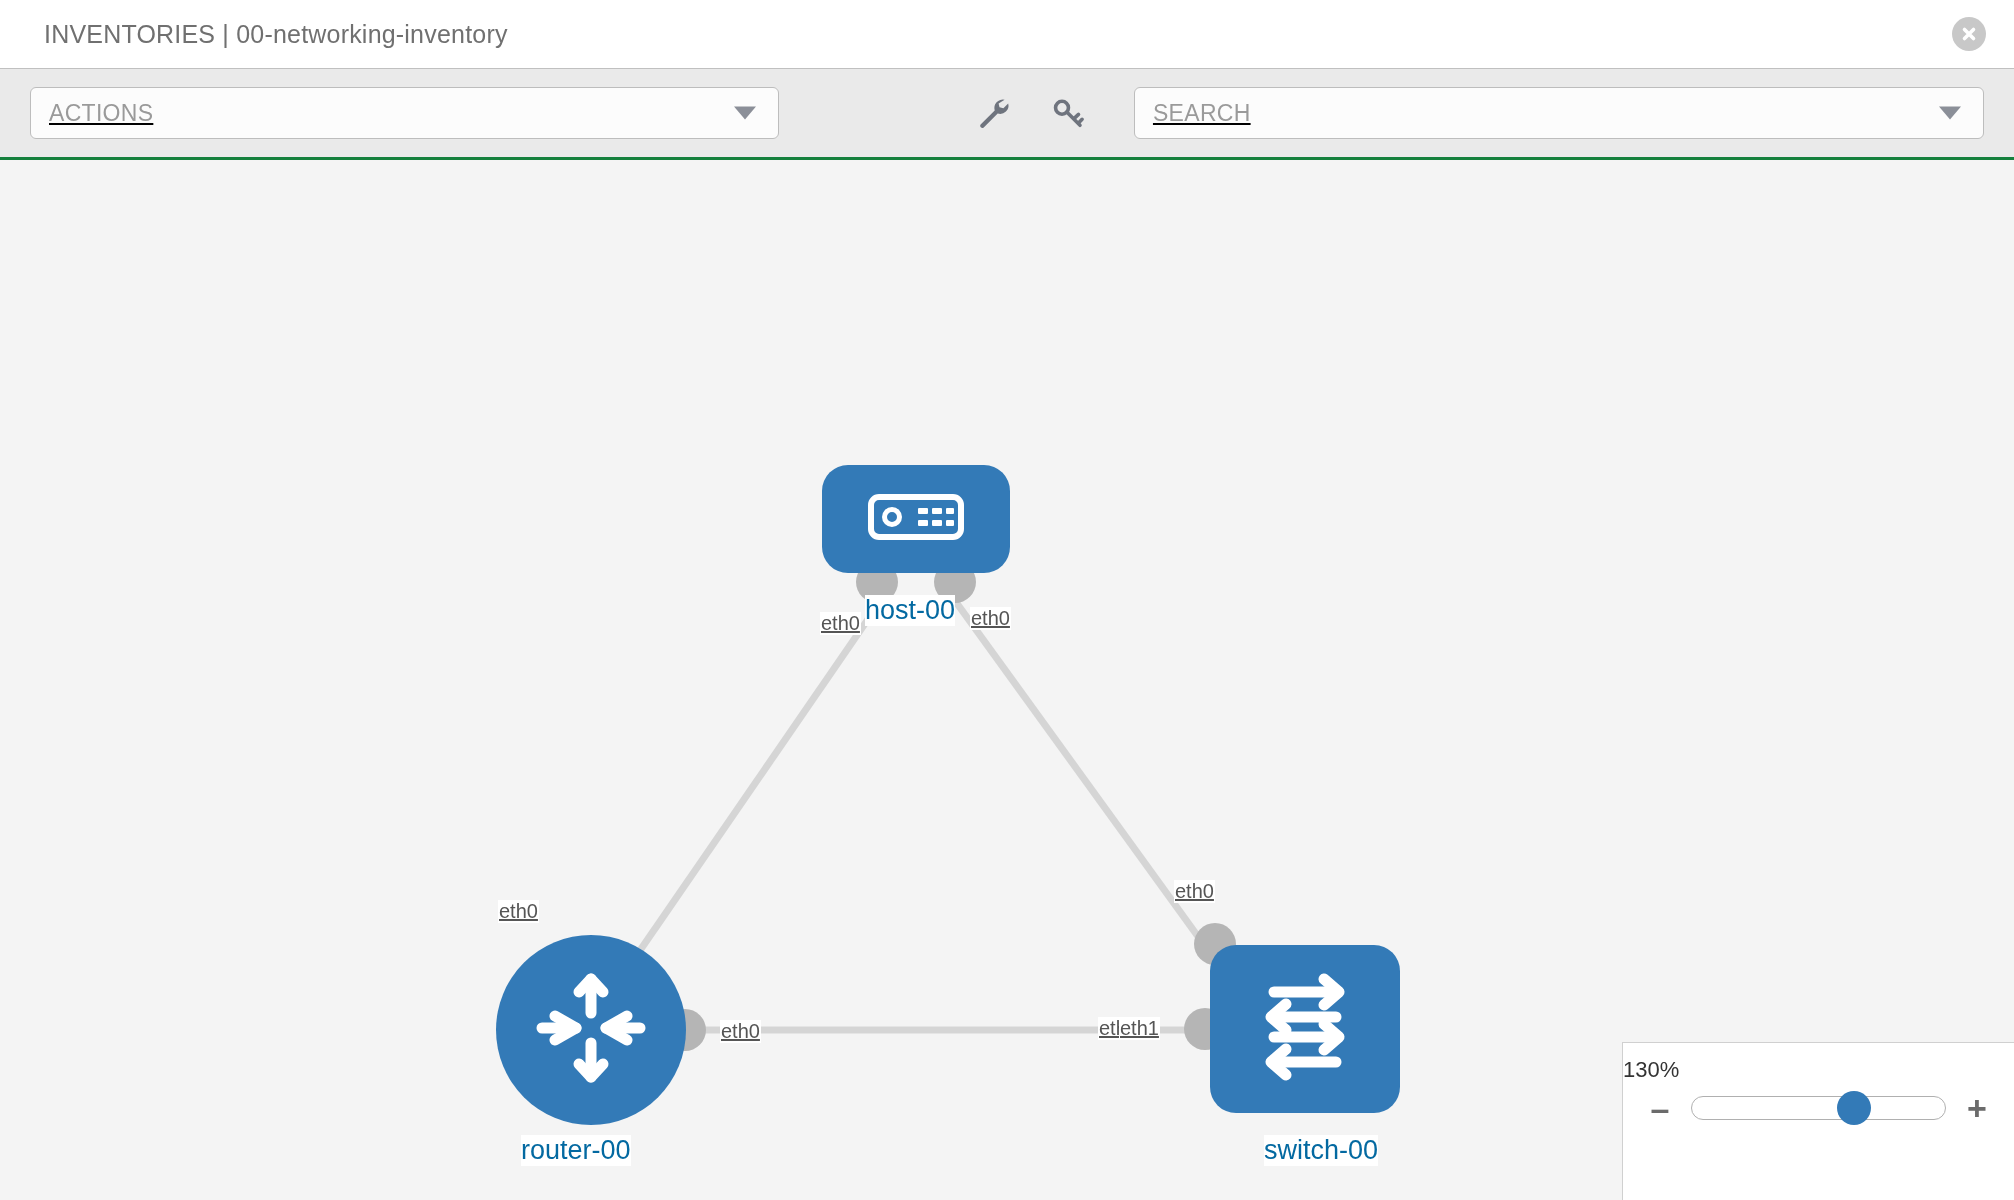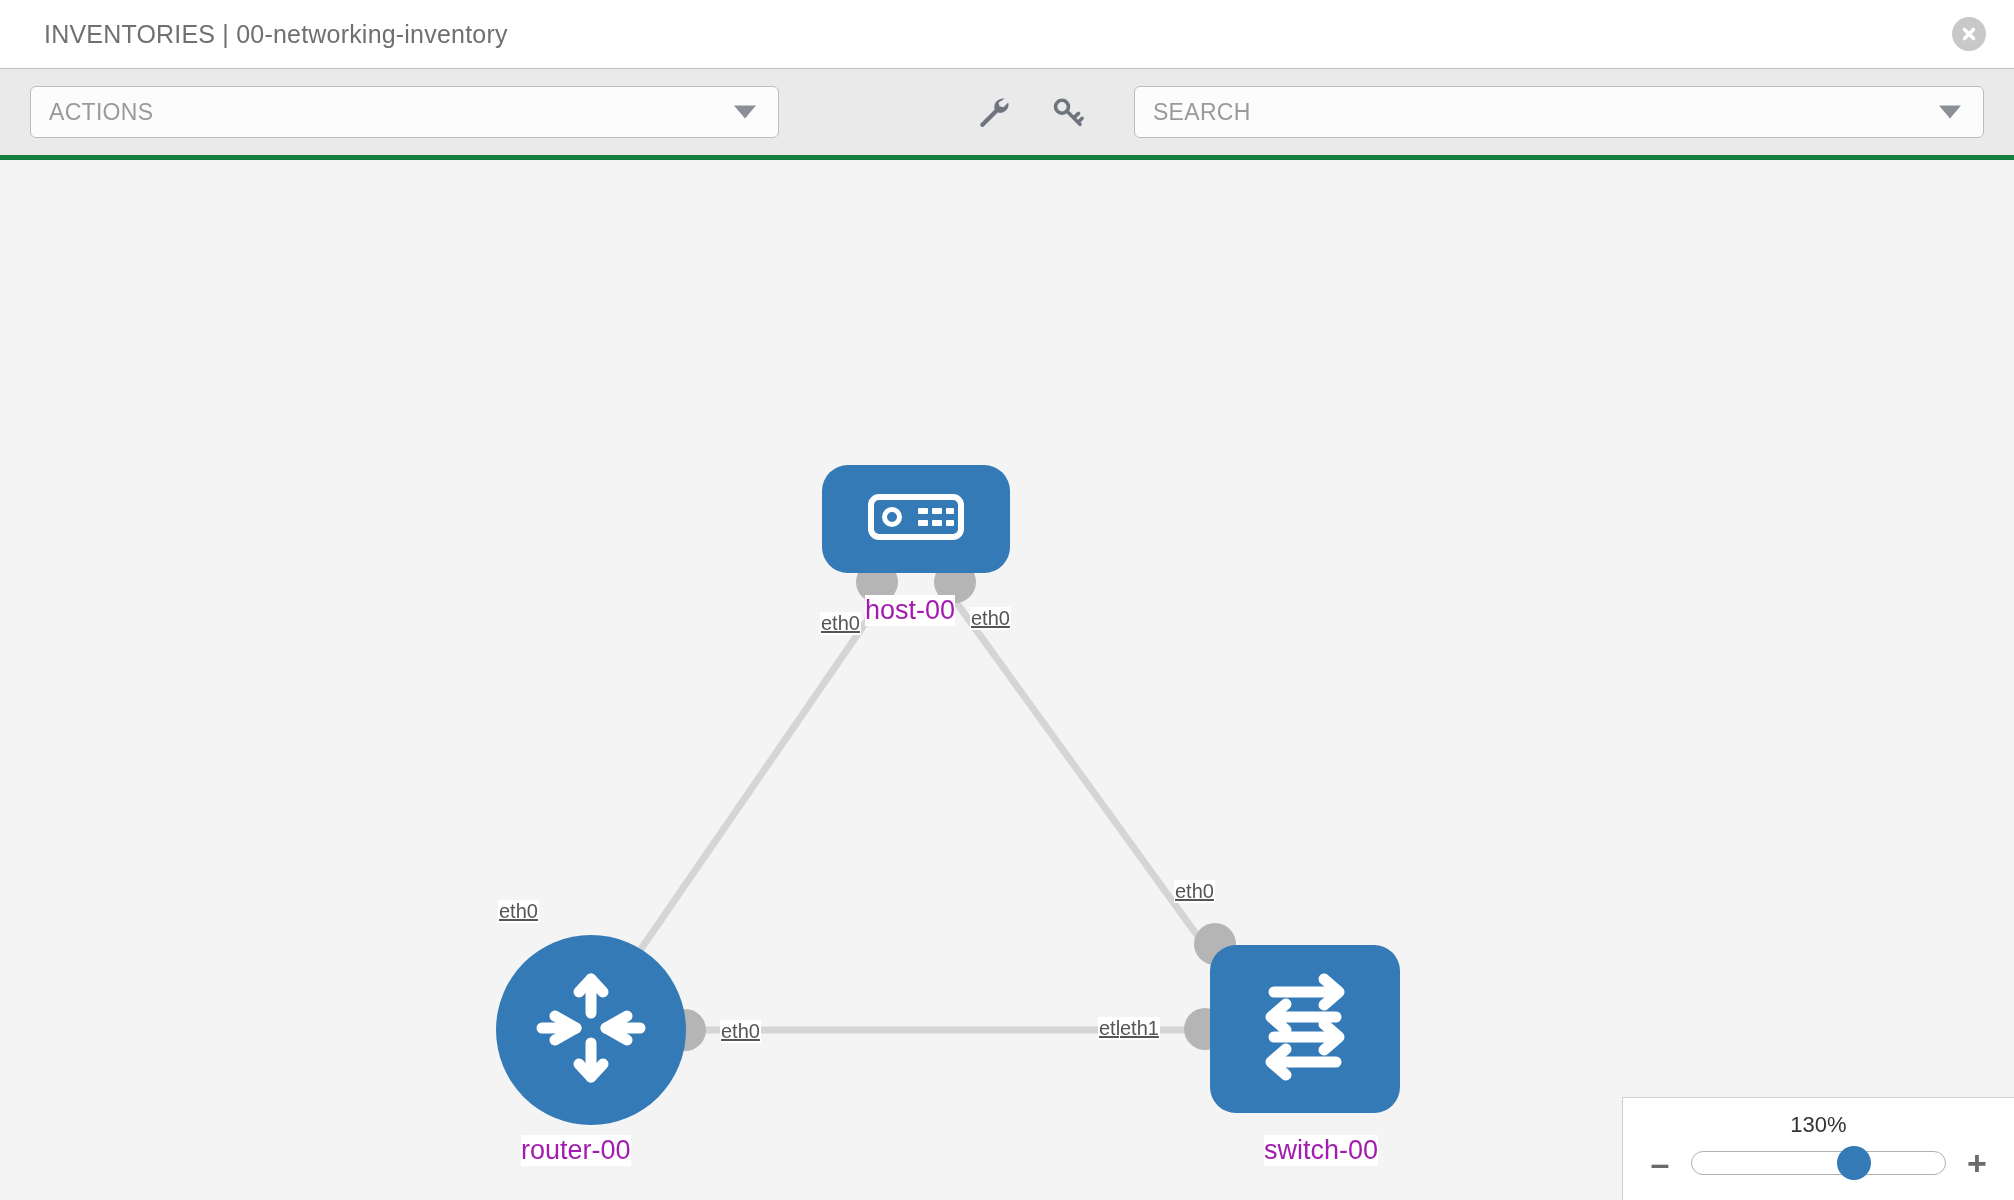--- a/index.html
+++ b/index.html
@@ -36,25 +36,26 @@
     cursor: pointer;
     display: flex; align-items: center; justify-content: center;
   }
   .close-btn svg { display:block; }
 
   
   .toolbar {
     height: 92px;
     background: #eaeaea;
     border-top: 1px solid #c0c0c0;
-    border-bottom: 5px solid #15803d;
+    border-bottom: 3px solid #15803d;
     display: flex;
     align-items: center;
     padding: 0 30px;
     position: relative;
+    text-decoration: underline;
   }
   .field {
     height: 52px;
     background: #fcfcfc;
     border: 1px solid #bdbdbd;
     border-radius: 6px;
     display: flex;
     align-items: center;
     position: relative;
     cursor: text;
@@ -113,21 +114,21 @@
     cursor: pointer;
   }
   .node-host  { width: 188px; height: 108px; border-radius: 26px; }
   .node-router{ width: 190px; height: 190px; border-radius: 50%; }
   .node-switch{ width: 190px; height: 168px; border-radius: 26px; }
 
   .node-label {
     position: absolute;
     white-space: nowrap;
     font-size: 27px;
-    color: #a21caf;
+    color: #0369a1;
     background: #ffffff;
     z-index: 5;
     user-select: none;
   }
   .edge-label {
     position: absolute;
     white-space: nowrap;
     font-size: 20px;
     color: #555555;
     background: #ffffff;
@@ -142,27 +143,27 @@
     border-radius: 50%;
     background: #b5b5b5;
     z-index: 2;
     cursor: pointer;
   }
 
   
   .zoom-panel {
     position: absolute;
     right: 0; bottom: 0;
-    width: 392px; height: 103px;
+    width: 392px; height: 158px;
     background: #ffffff;
     border: 1px solid #d0d0d0;
     border-right: none; border-bottom: none;
     display: flex;
     flex-direction: column;
-    align-items: center;
+    align-items: flex-start;
     padding-top: 14px;
   }
   .zoom-value {
     font-size: 22px;
     color: #333333;
     margin-bottom: 8px;
     user-select: none;
   }
   .zoom-row {
     display: flex;

